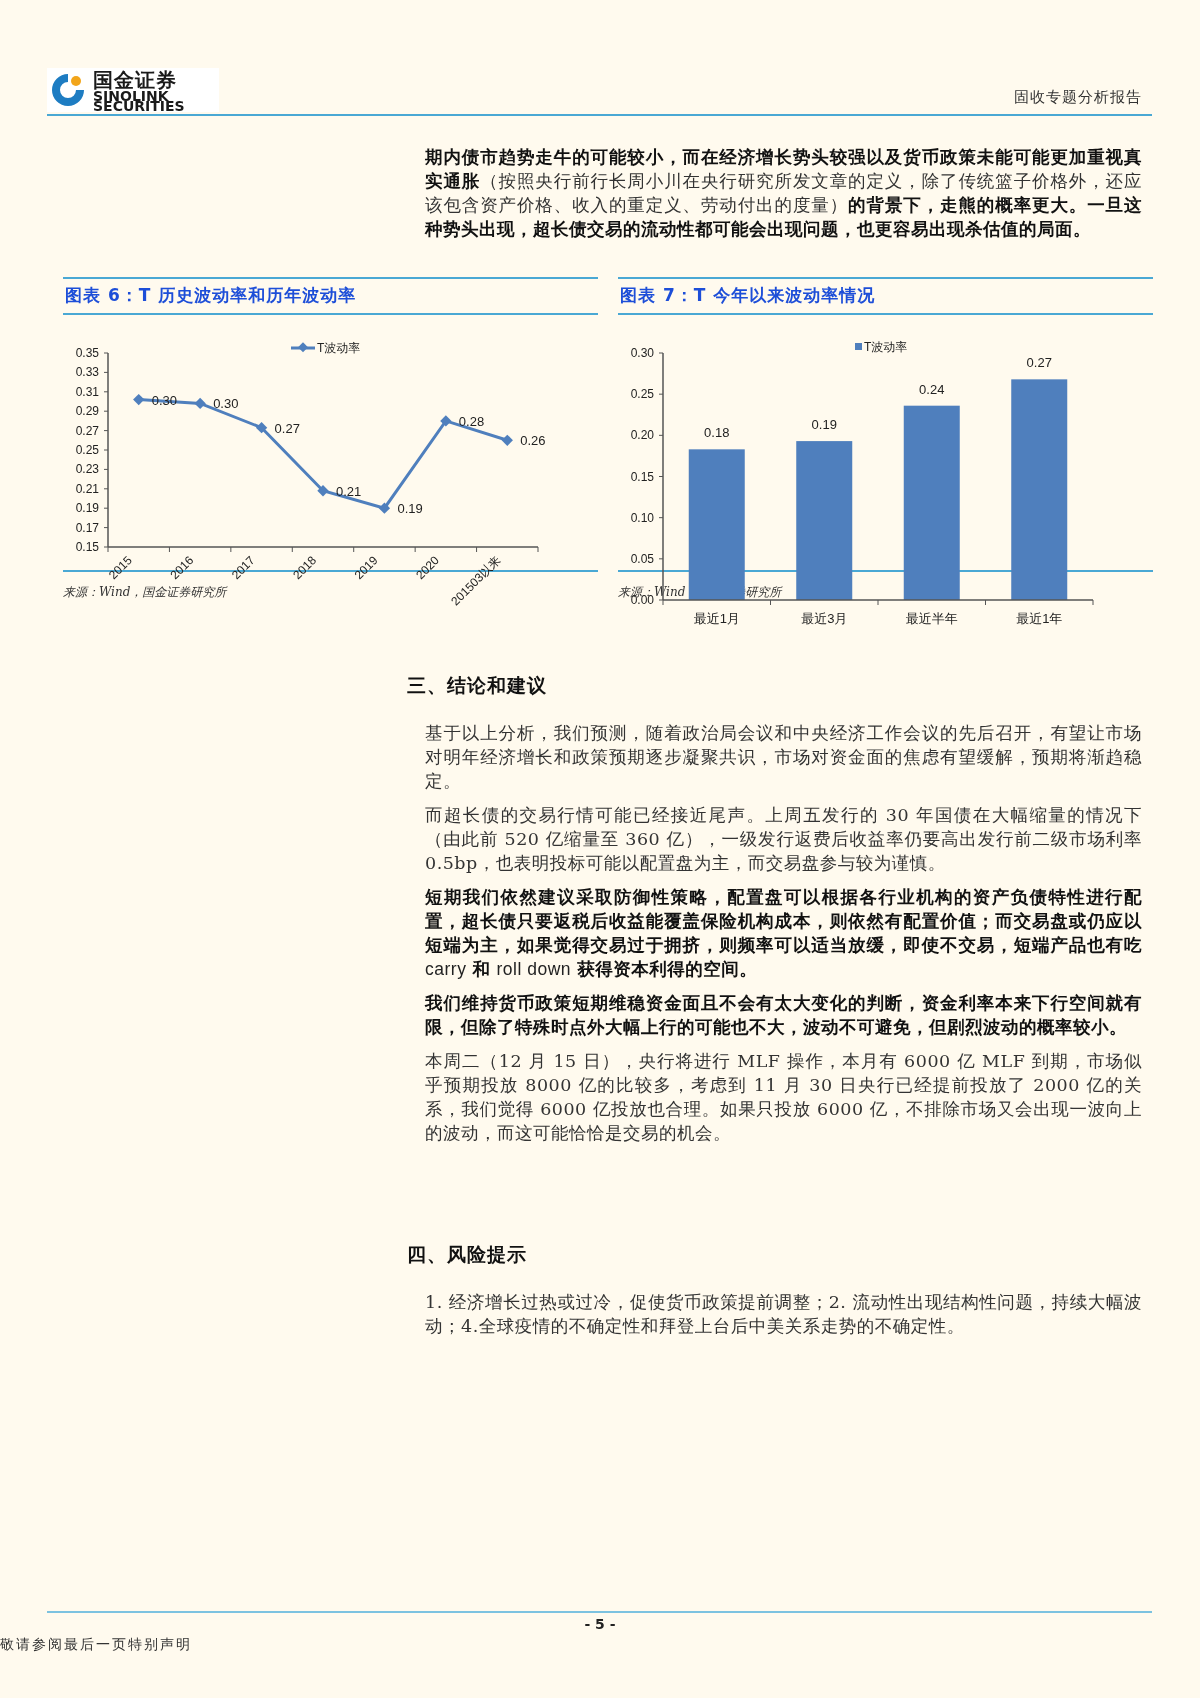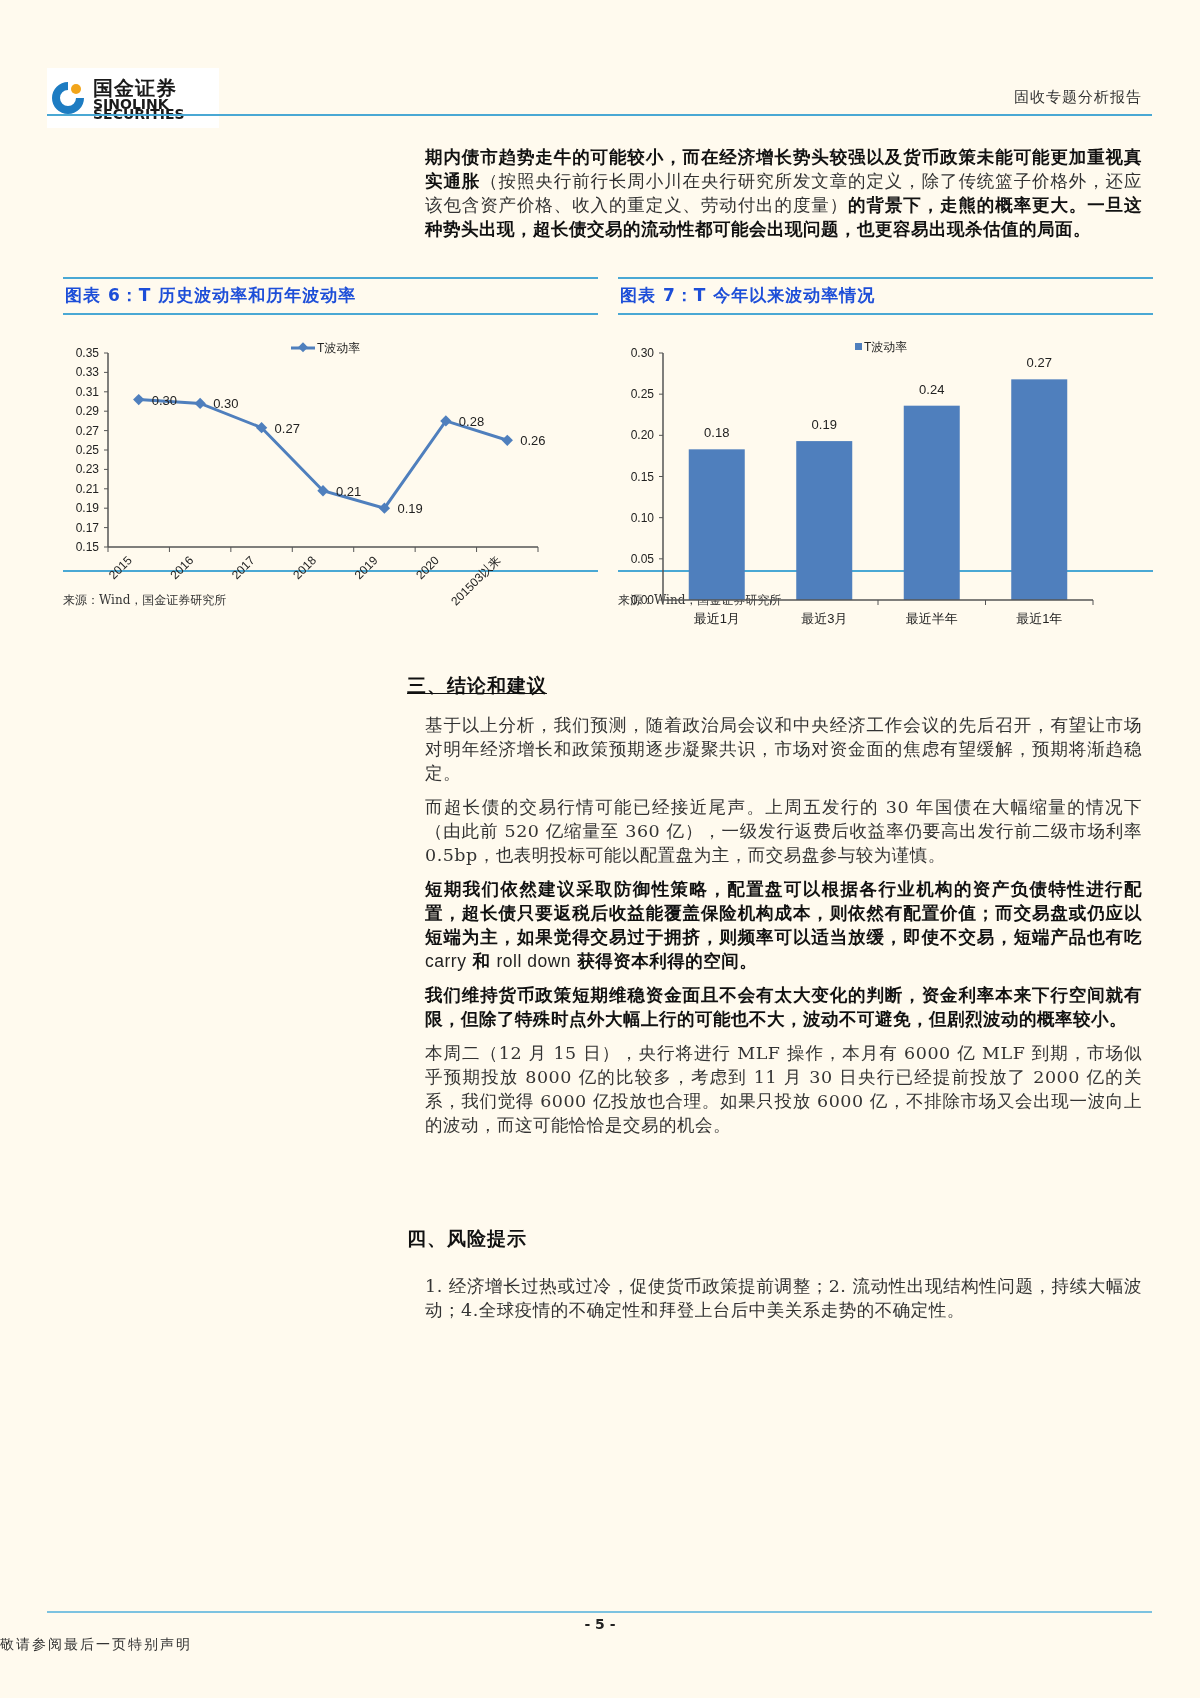--- a/index.html
+++ b/index.html
@@ -1,36 +1,36 @@
 <!DOCTYPE html>
 <html><head>
 <meta charset="utf-8">
 <style>
   * { box-sizing: border-box; margin: 0; padding: 0; }
   html, body { width: 1200px; height: 1698px; background: #fffaee; }
   body { position: relative; font-family: "DejaVu Serif", "Liberation Serif", serif; color: #222; overflow: hidden; }
 
   .header { position: absolute; left: 47px; top: 64px; width: 1105px; height: 52px; }
-  .logo { position: absolute; left: 0; top: 4px; width: 172px; height: 60px; background: #fff; display: flex; align-items: center; }
+  .logo { position: absolute; left: 0; top: 4px; width: 172px; height: 44px; background: #fff; display: flex; align-items: center; }
   .logo-mark { width: 38px; height: 38px; margin-left: 2px; position: relative; }
   .logo-text { margin-left: 6px; display: flex; flex-direction: column; }
   .logo-cn { font-family: "DejaVu Sans", sans-serif; font-weight: bold; font-size: 20px; color: #1a1a1a; letter-spacing: 1px; line-height: 22px; }
   .logo-en { font-family: "DejaVu Sans", sans-serif; font-weight: bold; font-size: 14px; color: #1a1a1a; line-height: 10px; }
   .report-type { position: absolute; right: 10px; top: 24px; font-size: 15px; color: #333; letter-spacing: 1px; }
   .header-rule { position: absolute; left: 0; top: 50px; width: 1105px; height: 2px; background: #4aa8d4; }
 
   .content { position: absolute; left: 407px; width: 735px; font-size: 17.5px; line-height: 24px; letter-spacing: 0.5px; }
   .bold { font-weight: bold; color: #111; }
   .normal { color: #333; }
   .para { margin-bottom: 10px; text-align: justify; margin-left: 18px; }
 
   .fig { position: absolute; top: 277px; width: 535px; }
   .fig-rule { height: 2px; background: #4aa8d4; }
   .fig-title { font-family: "DejaVu Sans", sans-serif; font-weight: bold; font-size: 17px; color: #1d4ed8; padding: 5px 2px 6px 2px; letter-spacing: 1px; }
-  .fig-src { font-size: 12px; color: #333; padding-top: 20px; }
+  .fig-src { font-size: 12px; color: #333; padding-top: 12px; font-style: italic; }
   .chart { position: relative; width: 535px; height: 255px; }
   .chart svg { position: absolute; left: 0; top: 0; }
 
   .section-title { font-weight: bold; font-size: 19px; color: #111; letter-spacing: 1px; }
 
   .footer-rule { position: absolute; left: 47px; top: 1611px; width: 1105px; height: 2px; background: #7cc2e0; }
   .page-num { position: absolute; left: 0; width: 1200px; top: 1616px; text-align: center; font-family: "DejaVu Sans", sans-serif; font-weight: bold; font-size: 14px; color: #222; }
   .disclaimer { position: absolute; left: 0; width: 1200px; top: 1636px; font-size: 14px; color: #333; letter-spacing: 2px; }
 </style>
 </head>
@@ -168,28 +168,28 @@
         <line x1="475" y1="285" x2="475" y2="290" stroke="#555"></line>
         <rect x="237" y="28" width="7" height="7" fill="#4f7fbd"></rect>
         <text x="246" y="36" font-size="12" fill="#222" font-family="Liberation Sans, sans-serif">T波动率</text>
       </svg>
   </div>
   <div class="fig-rule"></div>
   <div class="fig-src">来源：Wind，国金证券研究所</div>
 </div>
 
 <div class="content" style="top:673px;">
-  <div class="section-title" style="margin-bottom:16px;text-decoration:underline;">三、结论和建议</div>
+  <div class="section-title" style="margin-bottom:24px;">三、结论和建议</div>
   <p class="para normal">基于以上分析，我们预测，随着政治局会议和中央经济工作会议的先后召开，有望让市场对明年经济增长和政策预期逐步凝聚共识，市场对资金面的焦虑有望缓解，预期将渐趋稳定。</p>
   <p class="para normal">而超长债的交易行情可能已经接近尾声。上周五发行的 30 年国债在大幅缩量的情况下（由此前 520 亿缩量至 360 亿），一级发行返费后收益率仍要高出发行前二级市场利率 0.5bp，也表明投标可能以配置盘为主，而交易盘参与较为谨慎。</p>
   <p class="para"><span class="bold">短期我们依然建议采取防御性策略，配置盘可以根据各行业机构的资产负债特性进行配置，超长债只要返税后收益能覆盖保险机构成本，则依然有配置价值；而交易盘或仍应以短端为主，如果觉得交易过于拥挤，则频率可以适当放缓，即使不交易，短端产品也有吃</span><span style="font-family:'Liberation Sans',sans-serif;">carry</span> <span class="bold">和</span> <span style="font-family:'Liberation Sans',sans-serif;">roll down</span> <span class="bold">获得资本利得的空间。</span></p>
   <p class="para bold">我们维持货币政策短期维稳资金面且不会有太大变化的判断，资金利率本来下行空间就有限，但除了特殊时点外大幅上行的可能也不大，波动不可避免，但剧烈波动的概率较小。</p>
   <p class="para normal">本周二（12 月 15 日），央行将进行 MLF 操作，本月有 6000 亿 MLF 到期，市场似乎预期投放 8000 亿的比较多，考虑到 11 月 30 日央行已经提前投放了 2000 亿的关系，我们觉得 6000 亿投放也合理。如果只投放 6000 亿，不排除市场又会出现一波向上的波动，而这可能恰恰是交易的机会。</p>
 </div>
 
 <div class="content" style="top:1226px;">
-  <div class="section-title" style="margin-bottom:24px;">四、风险提示</div>
+  <div class="section-title" style="margin-bottom:24px;margin-top:16px;">四、风险提示</div>
   <p class="para normal">1. 经济增长过热或过冷，促使货币政策提前调整；2. 流动性出现结构性问题，持续大幅波动；4.全球疫情的不确定性和拜登上台后中美关系走势的不确定性。</p>
 </div>
 
 <div class="footer-rule"></div>
 <div class="page-num">- 5 -</div>
 <div class="disclaimer">敬请参阅最后一页特别声明</div>
 
 </body></html>

